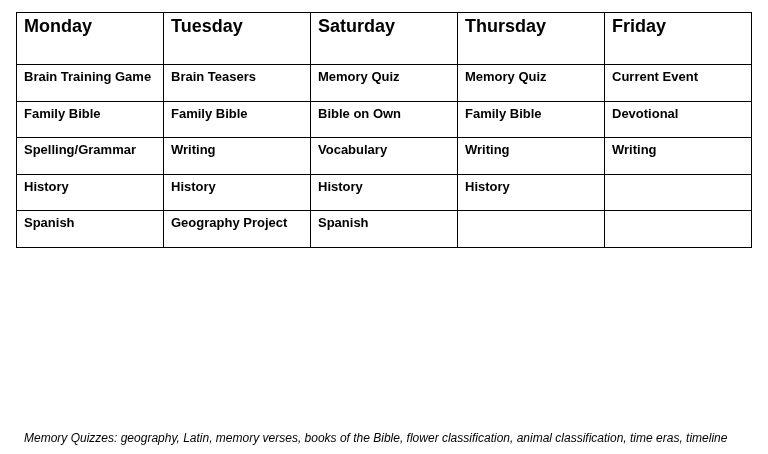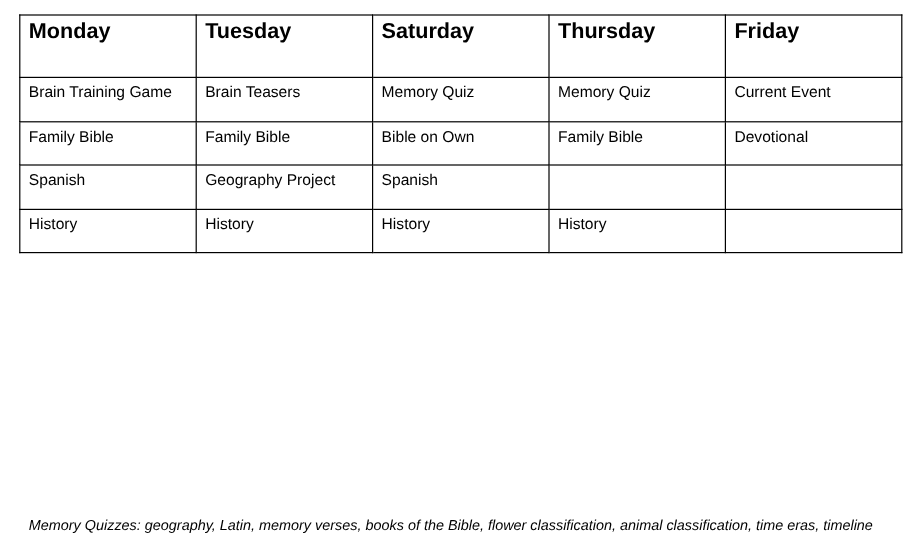--- a/index.html
+++ b/index.html
@@ -6,21 +6,21 @@
     body { width: 768px; height: 454px; position: relative; overflow: hidden;
            font-family: "Liberation Sans", "DejaVu Sans", sans-serif; color: #000; }
     table.schedule {
       position: absolute; left: 16px; top: 12px;
       border-collapse: collapse; table-layout: fixed;
       width: 735px;
     }
     table.schedule col { width: 147px; }
     table.schedule th, table.schedule td {
       border: 1px solid #000; vertical-align: top; text-align: left;
-      padding: 0 7px; overflow: hidden; white-space: nowrap;
+      padding: 0 7px; overflow: hidden; white-space: nowrap; font-weight: bold;
     }
     table.schedule th {
       height: 52px; font-size: 18px; font-weight: bold; padding-top: 3px;
       box-sizing: border-box;
     }
     table.schedule td {
       height: 36.5px; font-size: 13px; padding-top: 4px; box-sizing: border-box;
     }
     .note {
       position: absolute; left: 24px; top: 416px; width: 720px;
@@ -56,29 +56,36 @@
       <td>Current Event</td>
     </tr>
     <tr>
       <td>Family Bible</td>
       <td>Family Bible</td>
       <td>Bible on Own</td>
       <td>Family Bible</td>
       <td>Devotional</td>
     </tr>
     <tr>
-      <td>Spanish</td>
-      <td>Geography Project</td>
-      <td>Spanish</td>
-      <td></td>
-      <td></td>
+      <td>Spelling/Grammar</td>
+      <td>Writing</td>
+      <td>Vocabulary</td>
+      <td>Writing</td>
+      <td>Writing</td>
     </tr>
     <tr>
       <td>History</td>
       <td>History</td>
       <td>History</td>
       <td>History</td>
       <td></td>
     </tr>
+    <tr>
+      <td>Spanish</td>
+      <td>Geography Project</td>
+      <td>Spanish</td>
+      <td></td>
+      <td></td>
+    </tr>
   </tbody>
 </table>
 
 <p class="note">Memory Quizzes:  geography, Latin, memory verses, books of the Bible, flower classification, animal classification, time eras, timeline order, flashcards, math facts, parts of speech, reading comprehension</p>
 
 </body></html>

